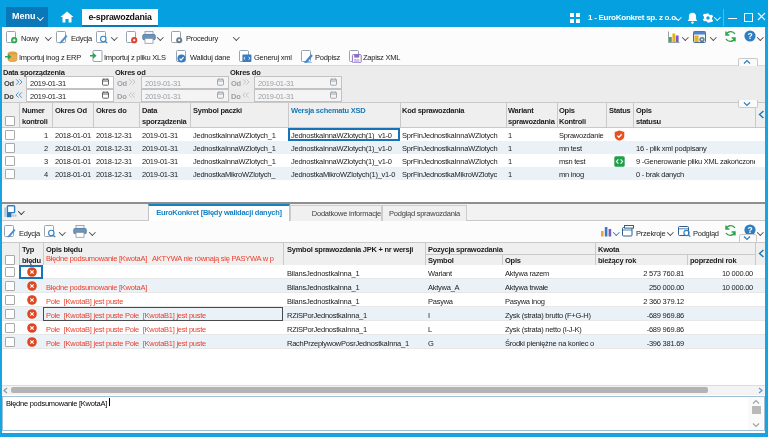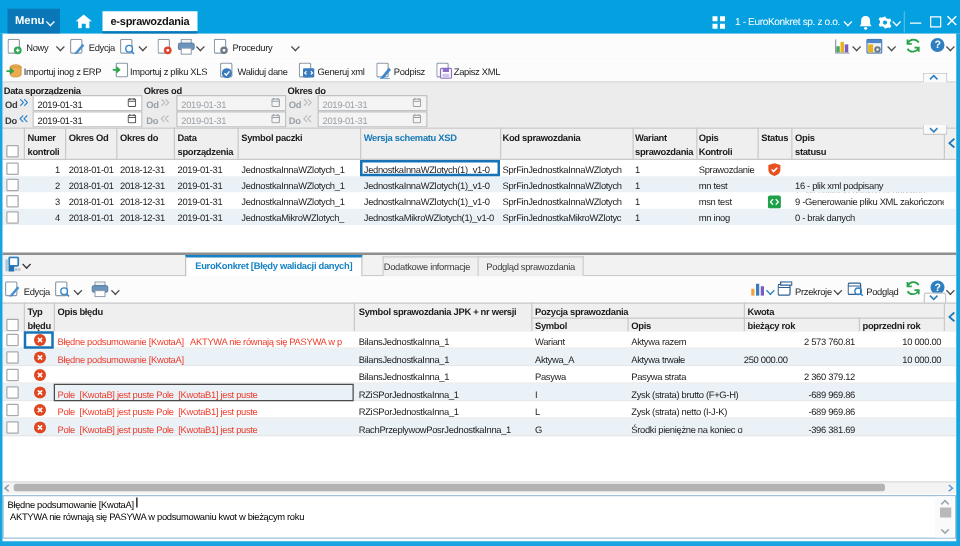--- a/index.html
+++ b/index.html
@@ -21,21 +21,21 @@
       <path d="M7 0.5 L13.5 6 H11.5 V11.5 H8.6 V8 H5.4 V11.5 H2.5 V6 H0.5 Z" fill="#fff"></path>
     </svg>
 <div class="ab" style="left:82px;top:9px;width:76px;height:16px;background:#fff;color:#121212;font-size:8.8px;font-weight:bold;text-align:center;line-height:17px;letter-spacing:-0.2px">e-sprawozdania</div>
 <div class="ab" style="left:82px;top:25px;width:76px;height:2px;background:#0a78b8"></div>
 <svg class="ic" style="left:569px;top:12px" width="12" height="12" viewBox="0 0 12 12">
       <rect x="1" y="1" width="4" height="4" fill="#fff"></rect>
       <rect x="7" y="1" width="4" height="4" fill="#fff"></rect>
       <rect x="1" y="7" width="4" height="4" fill="#fff"></rect>
       <rect x="7" y="7" width="4" height="4" fill="#fff"></rect>
     </svg>
-<div class="ab nw" style="left:588px;top:13px;color:#fff;font-size:8.1px;font-weight:normal;letter-spacing:-0.3px">1 - EuroKonkret sp. z o.o.</div>
+<div class="ab nw" style="left:588px;top:13px;color:#fff;font-size:8.1px;font-weight:bold;letter-spacing:-0.3px">1 - EuroKonkret sp. z o.o.</div>
 <span class="chev" style="left:676px;top:15px;border-color:#fff"></span>
 <svg class="ic" style="left:687px;top:12px" width="11" height="12" viewBox="0 0 11 12">
       <path d="M5.5 0.8 c2.3 0 3.6 1.6 3.6 3.6 v2.8 l1.2 1.8 H0.7 l1.2 -1.8 V4.4 c0 -2 1.3 -3.6 3.6 -3.6 Z" fill="#fff"></path>
       <circle cx="5.5" cy="10.6" r="1.2" fill="#fff"></circle>
     </svg>
 <svg class="ic" style="left:702px;top:12px" width="12" height="12" viewBox="0 0 12 12">
       <path d="M6 1 l0.9 1.5 a3.8 3.8 0 0 1 1.5 0.6 l1.7 -0.4 l1 1.7 l-1.1 1.3 a3.8 3.8 0 0 1 0 1.6 l1.1 1.3 l-1 1.7 l-1.7 -0.4 a3.8 3.8 0 0 1 -1.5 0.6 L6 11 l-0.9 -1.5 a3.8 3.8 0 0 1 -1.5 -0.6 l-1.7 0.4 l-1 -1.7 l1.1 -1.3 a3.8 3.8 0 0 1 0 -1.6 L0.9 3.4 l1 -1.7 l1.7 0.4 a3.8 3.8 0 0 1 1.5 -0.6 Z" fill="#fff"></path>
       <circle cx="6" cy="6" r="1.7" fill="#04a0df"></circle>
     </svg>
 <span class="chev" style="left:715px;top:15px;border-color:#fff"></span>
@@ -309,21 +309,21 @@
 <div class="ab" style="left:2px;top:204px;width:763px;height:17px;background:#f2f2f2;border-bottom:1px solid #c9c9c9;box-sizing:border-box"></div>
 <svg class="ic" style="left:4px;top:205px" width="13" height="13" viewBox="0 0 13 13">
       <rect x="0.3" y="2.5" width="2" height="9.5" fill="#a8c6e0"></rect>
       <rect x="3.4" y="0.8" width="7.2" height="6.8" rx="0.8" fill="#fff" stroke="#2e7fc1" stroke-width="1.4"></rect>
       <rect x="2.8" y="7.6" width="4.6" height="4.6" fill="#2473b5"></rect>
       <rect x="8" y="9.5" width="2" height="2.2" fill="#b9c2cb"></rect>
       <rect x="10.6" y="9.5" width="1.8" height="2.2" fill="#b9c2cb"></rect>
     </svg>
 <span class="chev" style="left:19px;top:209px;border-color:#333"></span>
 <div class="ab nw b" style="left:148px;top:204px;width:142px;height:17px;background:#fff;border:1px solid #c3c3c3;border-top:2.5px solid #1682c4;border-bottom:none;box-sizing:border-box;text-align:center;line-height:14px;color:#1682c4;z-index:3">EuroKonkret [Błędy walidacji danych]</div>
-<div class="ab nw" style="left:306px;top:205px;width:92px;height:16px;background:#f0f0f0;border:1px solid #cdcdcd;border-bottom:none;box-sizing:border-box;text-align:left;line-height:15px;color:#3d3d3d">Dodatkowe informacje</div>
+<div class="ab nw" style="left:290px;top:205px;width:92px;height:16px;background:#f0f0f0;border:1px solid #cdcdcd;border-bottom:none;box-sizing:border-box;text-align:right;line-height:15px;color:#3d3d3d">Dodatkowe informacje</div>
 <div class="ab nw" style="left:382px;top:205px;width:85px;height:16px;background:#f0f0f0;border:1px solid #cdcdcd;border-bottom:none;box-sizing:border-box;text-align:center;line-height:15px;color:#3d3d3d">Podgląd sprawozdania</div>
 <div class="ab" style="left:2px;top:221px;width:763px;height:21px;background:#fcfcfc"></div>
 <svg class="ic" style="left:4px;top:225px" width="13" height="13" viewBox="0 0 13 13">
       <rect x="0.5" y="0.5" width="9" height="11" rx="1" fill="#fff" stroke="#8b99a7" stroke-width="0.9"></rect>
       <path d="M4.2 10.8 L10 4 L11.5 5.3 L5.7 12 L3.4 12.4 Z" fill="#4a8fd0"></path>
     </svg>
 <div class="ab nw" style="left:19px;top:229px">Edycja</div>
 <svg class="ic" style="left:44px;top:225px" width="13" height="13" viewBox="0 0 13 13">
       <rect x="0.5" y="0.5" width="9" height="11" rx="1" fill="#fff" stroke="#8b99a7" stroke-width="0.9"></rect>
       <circle cx="7.3" cy="8" r="2.7" fill="#fff" fill-opacity="0.7" stroke="#3584c6" stroke-width="1.1"></circle>
@@ -388,47 +388,48 @@
 <div class="ab nw b" style="left:505px;top:256px">Opis</div>
 <div class="ab nw b" style="left:598px;top:245px">Kwota</div>
 <div class="ab nw b" style="left:598px;top:256px">bieżący rok</div>
 <div class="ab nw b" style="left:690px;top:256px">poprzedni rok</div>
 <div class="ab" style="left:2px;top:265px;width:763px;height:14px;background:#fff;border-bottom:1px solid #e7e7e7;box-sizing:border-box"></div>
 <span class="cb" style="left:5px;top:267px"></span>
 <svg class="ic" style="left:27px;top:267px" width="10" height="10" viewBox="0 0 10 10">
       <circle cx="5" cy="5" r="4.8" fill="#e0461f"></circle>
       <path d="M3.3 3.3 l3.4 3.4 M6.7 3.3 l-3.4 3.4" stroke="#fff" stroke-width="1.2"></path>
     </svg>
-<div class="ab nw" style="left:46px;top:269px;width:236px;overflow:hidden;color:#ee3d2b">Błędne podsumowanie [KwotaA]&nbsp;&nbsp; AKTYWA nie równają się PASYWA w p</div>
+<div class="ab nw" style="left:46px;top:254px;width:236px;overflow:hidden;color:#ee3d2b">Błędne podsumowanie [KwotaA]&nbsp;&nbsp; AKTYWA nie równają się PASYWA w p</div>
 <div class="ab nw" style="left:287px;top:269px;width:137px;overflow:hidden">BilansJednostkaInna_1</div>
 <div class="ab nw" style="left:428px;top:269px;width:73px;overflow:hidden">Wariant</div>
 <div class="ab nw" style="left:505px;top:269px;width:89px;overflow:hidden">Aktywa razem</div>
 <div class="ab nw" style="left:595px;top:269px;width:89px;text-align:right">2 573 760.81</div>
 <div class="ab nw" style="left:687px;top:269px;width:66px;text-align:right">10 000.00</div>
 <div class="ab" style="left:2px;top:279px;width:763px;height:14px;background:#eaf1f7;border-bottom:1px solid #e7e7e7;box-sizing:border-box"></div>
 <span class="cb" style="left:5px;top:281px"></span>
 <svg class="ic" style="left:27px;top:281px" width="10" height="10" viewBox="0 0 10 10">
       <circle cx="5" cy="5" r="4.8" fill="#e0461f"></circle>
       <path d="M3.3 3.3 l3.4 3.4 M6.7 3.3 l-3.4 3.4" stroke="#fff" stroke-width="1.2"></path>
     </svg>
 <div class="ab nw" style="left:46px;top:283px;width:236px;overflow:hidden;color:#ee3d2b">Błędne podsumowanie [KwotaA]</div>
 <div class="ab nw" style="left:287px;top:283px;width:137px;overflow:hidden">BilansJednostkaInna_1</div>
 <div class="ab nw" style="left:428px;top:283px;width:73px;overflow:hidden">Aktywa_A</div>
 <div class="ab nw" style="left:505px;top:283px;width:89px;overflow:hidden">Aktywa trwałe</div>
-<div class="ab nw" style="left:595px;top:283px;width:89px;">250 000.00</div>
+<div class="ab nw" style="left:595px;top:283px;width:89px;text-align:right">250 000.00</div>
 <div class="ab nw" style="left:687px;top:283px;width:66px;text-align:right">10 000.00</div>
 <div class="ab" style="left:2px;top:293px;width:763px;height:14px;background:#fff;border-bottom:1px solid #e7e7e7;box-sizing:border-box"></div>
 <span class="cb" style="left:5px;top:295px"></span>
 <svg class="ic" style="left:27px;top:295px" width="10" height="10" viewBox="0 0 10 10">
       <circle cx="5" cy="5" r="4.8" fill="#e0461f"></circle>
       <path d="M3.3 3.3 l3.4 3.4 M6.7 3.3 l-3.4 3.4" stroke="#fff" stroke-width="1.2"></path>
     </svg>
+<div class="ab nw" style="left:46px;top:297px;width:236px;overflow:hidden;color:#ee3d2b">Pole&nbsp; [KwotaB] jest puste</div>
 <div class="ab nw" style="left:287px;top:297px;width:137px;overflow:hidden">BilansJednostkaInna_1</div>
 <div class="ab nw" style="left:428px;top:297px;width:73px;overflow:hidden">Pasywa</div>
-<div class="ab nw" style="left:505px;top:297px;width:89px;overflow:hidden">Pasywa strata</div>
+<div class="ab nw" style="left:505px;top:297px;width:89px;overflow:hidden">Pasywa inog</div>
 <div class="ab nw" style="left:595px;top:297px;width:89px;text-align:right">2 360 379.12</div>
 <div class="ab" style="left:2px;top:307px;width:763px;height:14px;background:#eaf1f7;border-bottom:1px solid #e7e7e7;box-sizing:border-box"></div>
 <span class="cb" style="left:5px;top:309px"></span>
 <svg class="ic" style="left:27px;top:309px" width="10" height="10" viewBox="0 0 10 10">
       <circle cx="5" cy="5" r="4.8" fill="#e0461f"></circle>
       <path d="M3.3 3.3 l3.4 3.4 M6.7 3.3 l-3.4 3.4" stroke="#fff" stroke-width="1.2"></path>
     </svg>
 <div class="ab nw" style="left:46px;top:311px;width:236px;overflow:hidden;color:#ee3d2b">Pole&nbsp; [KwotaB] jest puste Pole&nbsp; [KwotaB1] jest puste</div>
 <div class="ab nw" style="left:287px;top:311px;width:137px;overflow:hidden">RZiSPorJednostkaInna_1</div>
 <div class="ab nw" style="left:428px;top:311px;width:73px;overflow:hidden">I</div>
@@ -465,21 +466,20 @@
 <svg class="ic" style="left:2px;top:387px" width="7" height="7" viewBox="0 0 7 7">
       <path d="M5 1 L2 3.5 L5 6" fill="none" stroke="#8a98a5" stroke-width="1.2"></path>
     </svg>
 <div class="ab" style="left:11px;top:387px;width:697px;height:5.5px;background:#b3b3b3;border-radius:2px"></div>
 <svg class="ic" style="left:757px;top:387px" width="7" height="7" viewBox="0 0 7 7">
       <path d="M2 1 L5 3.5 L2 6" fill="none" stroke="#5b9bd5" stroke-width="1.2"></path>
     </svg>
 <div class="ab" style="left:2px;top:396px;width:763px;height:35px;background:#fff;border:1px solid #9fc0d6;box-sizing:border-box"></div>
 <div class="ab nw" style="left:6px;top:399px;color:#000">Błędne podsumowanie [KwotaA]</div>
 <div class="ab" style="left:109px;top:398px;width:1px;height:8px;background:#000"></div>
-<div class="ab nw" style="left:8px;top:409px;color:#000">AKTYWA nie równają się PASYWA w podsumowaniu kwot w bieżącym roku</div>
 <div class="ab" style="left:748px;top:397px;width:15px;height:33px;background:#fafafa"></div>
 <svg class="ic" style="left:752px;top:399px" width="8" height="6" viewBox="0 0 8 6">
       <path d="M1 4.5 L4 1.5 L7 4.5" fill="none" stroke="#9aa7b2" stroke-width="1.2"></path>
     </svg>
 <div class="ab" style="left:751.5px;top:406px;width:9px;height:8px;background:#b9b9b9"></div>
 <svg class="ic" style="left:752px;top:422px" width="8" height="6" viewBox="0 0 8 6">
       <path d="M1 1.5 L4 4.5 L7 1.5" fill="none" stroke="#9aa7b2" stroke-width="1.2"></path>
     </svg>
 <div class="ab" style="left:0;top:27px;width:2px;height:410px;background:#16a5e0"></div>
 <div class="ab" style="left:765px;top:27px;width:3px;height:410px;background:#16a5e0"></div>

